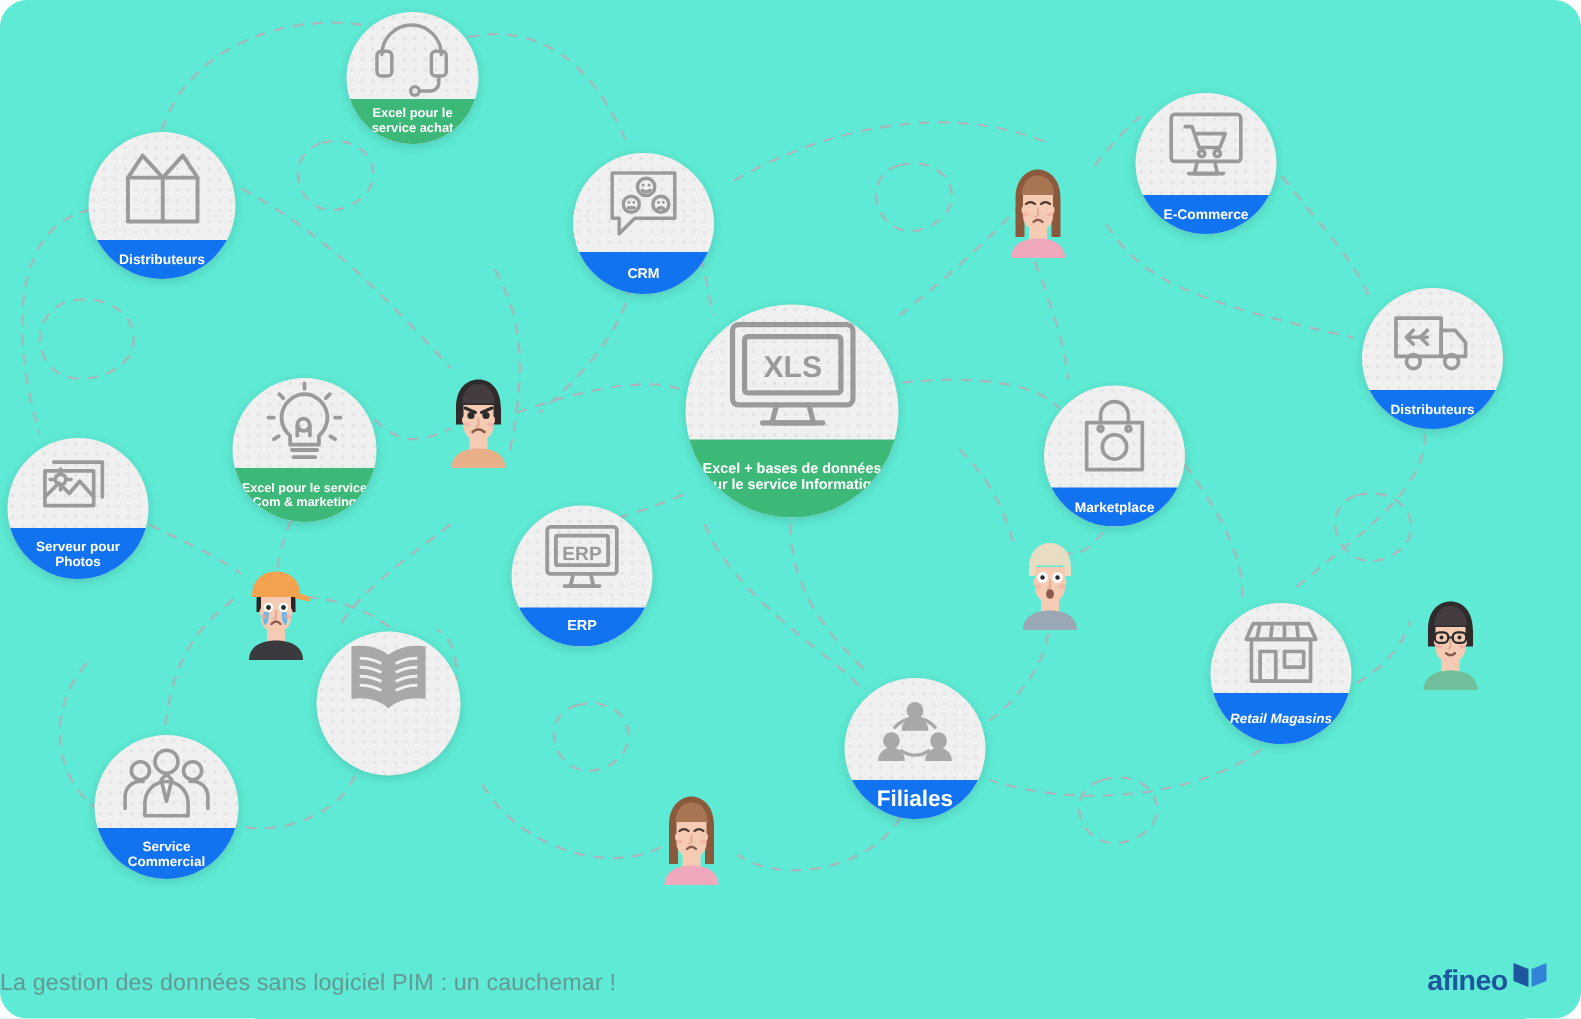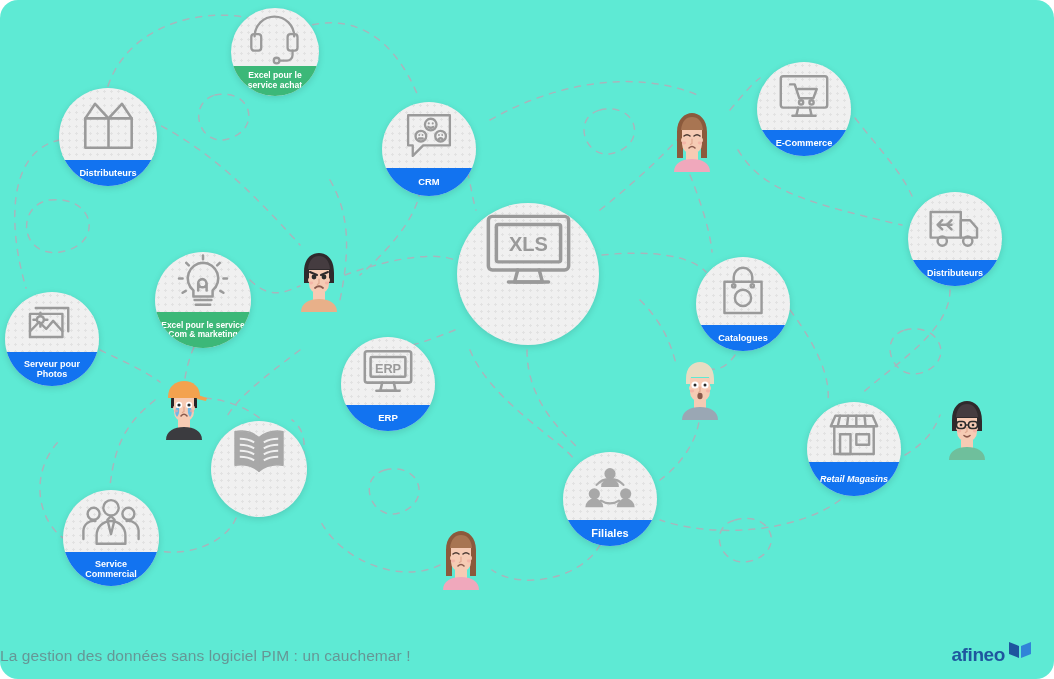--- a/index.html
+++ b/index.html
@@ -297,29 +297,30 @@
         </div>
         <div class="band green" style="height: 36px; font-size: 8.4px;">Excel pour le service Com &amp; marketing</div>
       </div>
       <div class="node" style="left: 457px; top: 203px; width: 142px; height: 142px;">
         <div class="dots"></div>
         <div class="icon" style="top: 0px; height: 90px;">
           <svg width="91" height="91" viewBox="0 0 68 60">
             <use href="#sym-monitor-xls"></use>
           </svg>
         </div>
+        <div class="band green" style="height: 52px; font-size: 9.6px;">Excel + bases de données pour le service Informatique</div>
       </div>
       <div class="node" style="left: 696px; top: 257px; width: 94px; height: 94px;">
         <div class="dots"></div>
         <div class="icon" style="top: 0px; height: 68px;">
           <svg width="58" height="58" viewBox="0 0 50 50">
             <use href="#sym-bag"></use>
           </svg>
         </div>
-        <div class="band blue" style="height: 26px; font-size: 9.2px;">Catalogues</div>
+        <div class="band blue" style="height: 26px; font-size: 9.2px;">Marketplace</div>
       </div>
       <div class="node" style="left: 5px; top: 292px; width: 94px; height: 94px;">
         <div class="dots"></div>
         <div class="icon" style="top: 0px; height: 60px;">
           <svg width="58" height="58" viewBox="0 0 50 50">
             <use href="#sym-photos"></use>
           </svg>
         </div>
         <div class="band blue" style="height: 34px; font-size: 9px; margin-top: 47px;">Serveur pour Photos</div>
       </div>
@@ -349,21 +350,21 @@
           </svg>
         </div>
       </div>
       <div class="node" style="left: 563px; top: 452px; width: 94px; height: 94px;">
         <div class="dots"></div>
         <div class="icon" style="top: 0px; height: 68px;">
           <svg width="56" height="56" viewBox="0 0 50 50">
             <use href="#sym-network"></use>
           </svg>
         </div>
-        <div class="band blue" style="height: 26px; font-size: 11px;">Filiales</div>
+        <div class="band blue" style="height: 26px; font-size: 15px;">Filiales</div>
       </div>
       <div class="node" style="left: 63px; top: 490px; width: 96px; height: 96px;">
         <div class="dots"></div>
         <div class="icon" style="top: 0px; height: 62px;">
           <svg width="60" height="60" viewBox="0 0 50 50">
             <use href="#sym-team"></use>
           </svg>
         </div>
         <div class="band blue" style="height: 34px; font-size: 9px;">Service Commercial</div>
       </div>

